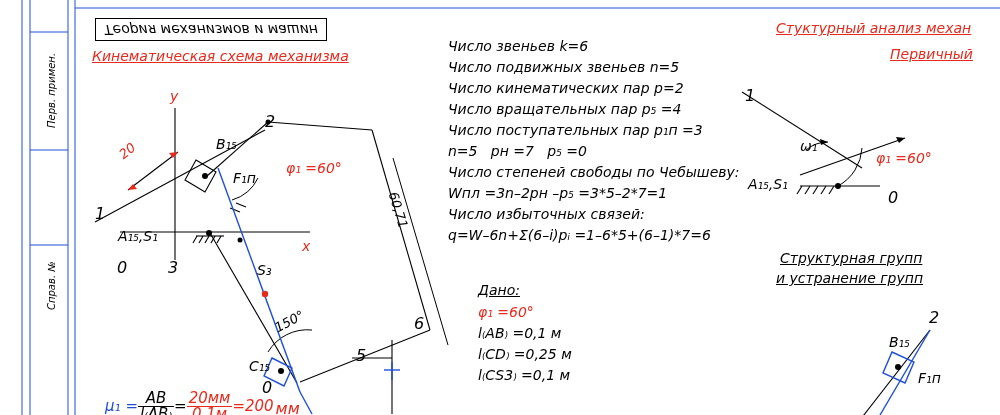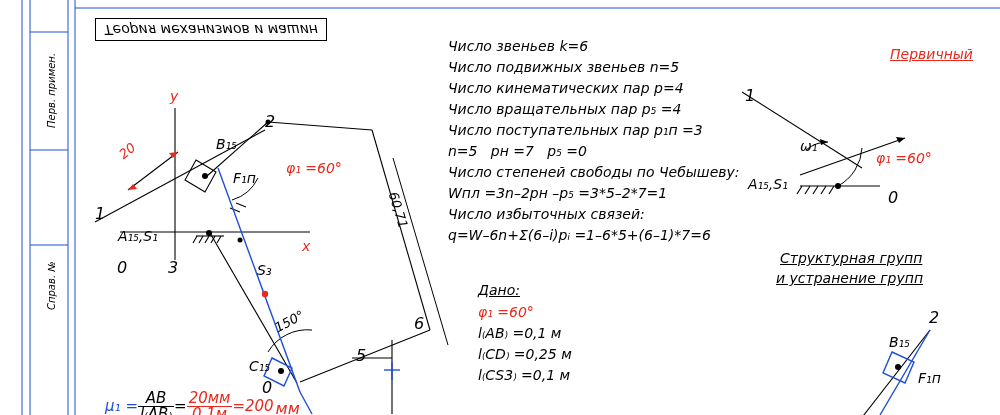--- a/index.html
+++ b/index.html
@@ -143,29 +143,31 @@
     <g fill="#000000">
       <circle cx="898" cy="367" r="3"></circle>
     </g>
   </svg>
 
   <div class="vline-label" style="left:46px;top:128px;transform:rotate(-90deg);transform-origin:0 0;">Перв. примен.</div>
   <div class="vline-label" style="left:46px;top:310px;transform:rotate(-90deg);transform-origin:0 0;">Справ. №</div>
 
   <div class="title-box flip" style="left:95px;top:18px;">Теория механизмов и машин</div>
 
-
+  <div class="txt ital u red sz14" style="left:92px;top:48px;">Кинематическая схема механизма</div>
+
+  <div class="txt ital u red sz14" style="left:776px;top:20px;">Стуктурный анализ механ</div>
   <div class="txt ital u red sz14" style="left:890px;top:46px;">Первичный</div>
   <div class="txt ital u black sz14" style="left:780px;top:250px;">Структурная групп</div>
   <div class="txt ital u black sz14" style="left:776px;top:270px;">и устранение групп</div>
 
   <div>
     <div class="txt ital black sz14" style="left:448px;top:38px;">Число звеньев k=6</div>
     <div class="txt ital black sz14" style="left:448px;top:59px;">Число подвижных звеньев n=5</div>
-    <div class="txt ital black sz14" style="left:448px;top:80px;">Число кинематических пар p=4</div>
+    <div class="txt ital black sz14" style="left:448px;top:80px;">Число кинематических пар p=2</div>
     <div class="txt ital black sz14" style="left:448px;top:101px;">Число вращательных пар p₅ =4</div>
     <div class="txt ital black sz14" style="left:448px;top:122px;">Число поступательных пар p₁п =3</div>
     <div class="txt ital black sz14" style="left:448px;top:143px;">n=5   pн =7   p₅ =0</div>
     <div class="txt ital black sz14" style="left:448px;top:164px;">Число степеней свободы по Чебышеву:</div>
     <div class="txt ital black sz14" style="left:448px;top:185px;">Wпл =3n–2pн –p₅ =3*5–2*7=1</div>
     <div class="txt ital black sz14" style="left:448px;top:206px;">Число избыточных связей:</div>
     <div class="txt ital black sz14" style="left:448px;top:227px;">q=W–6n+Σ(6–i)pᵢ =1–6*5+(6–1)*7=6</div>
   </div>
 
   <div class="txt ital u black sz14" style="left:478px;top:282px;">Дано:</div>

